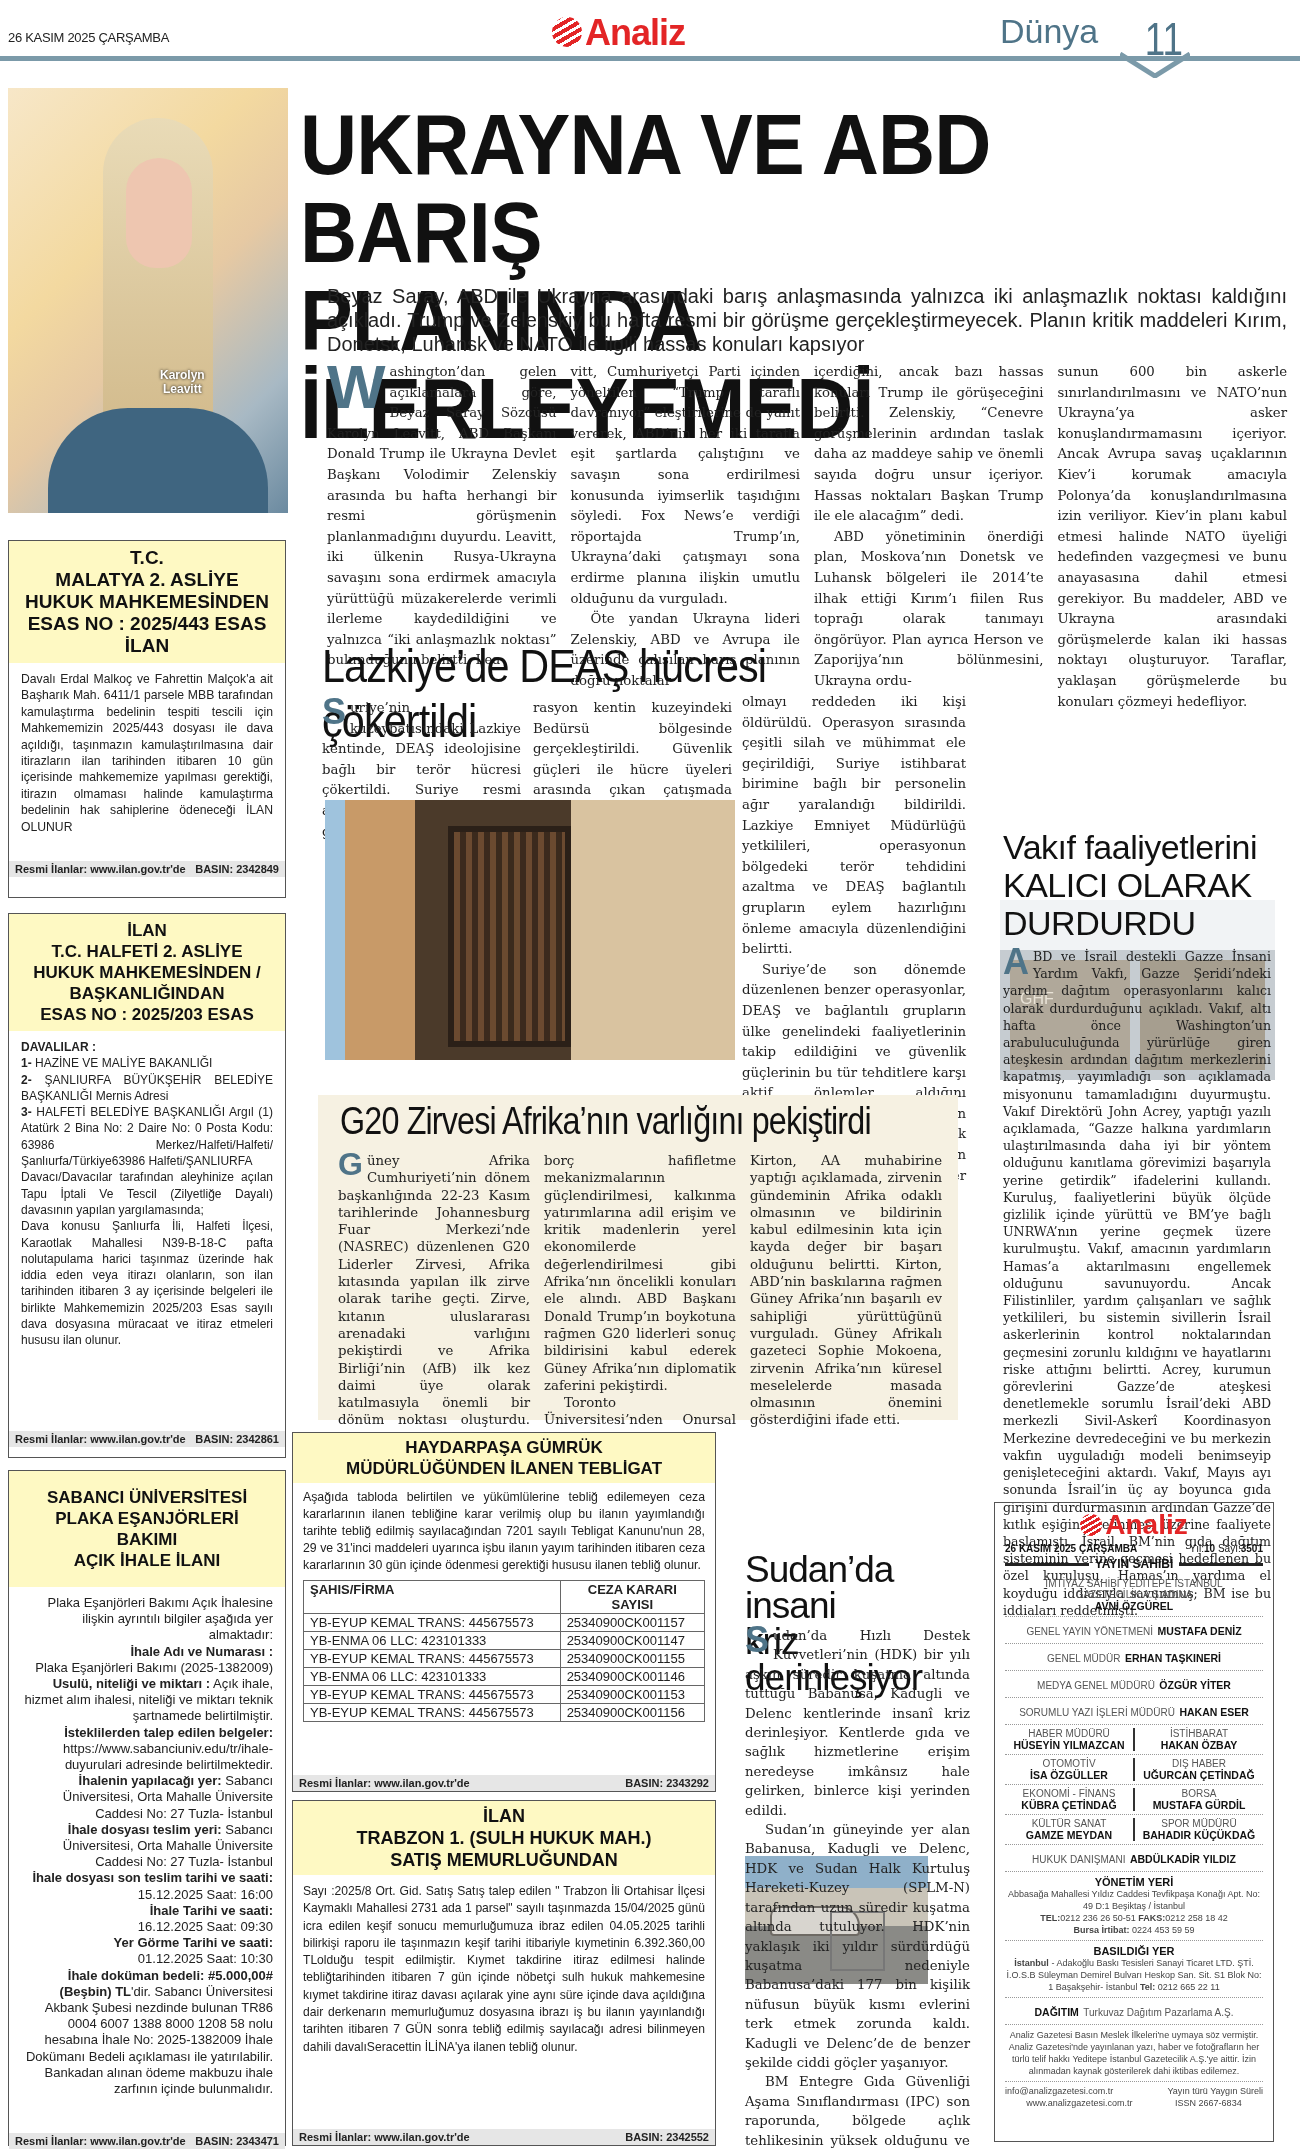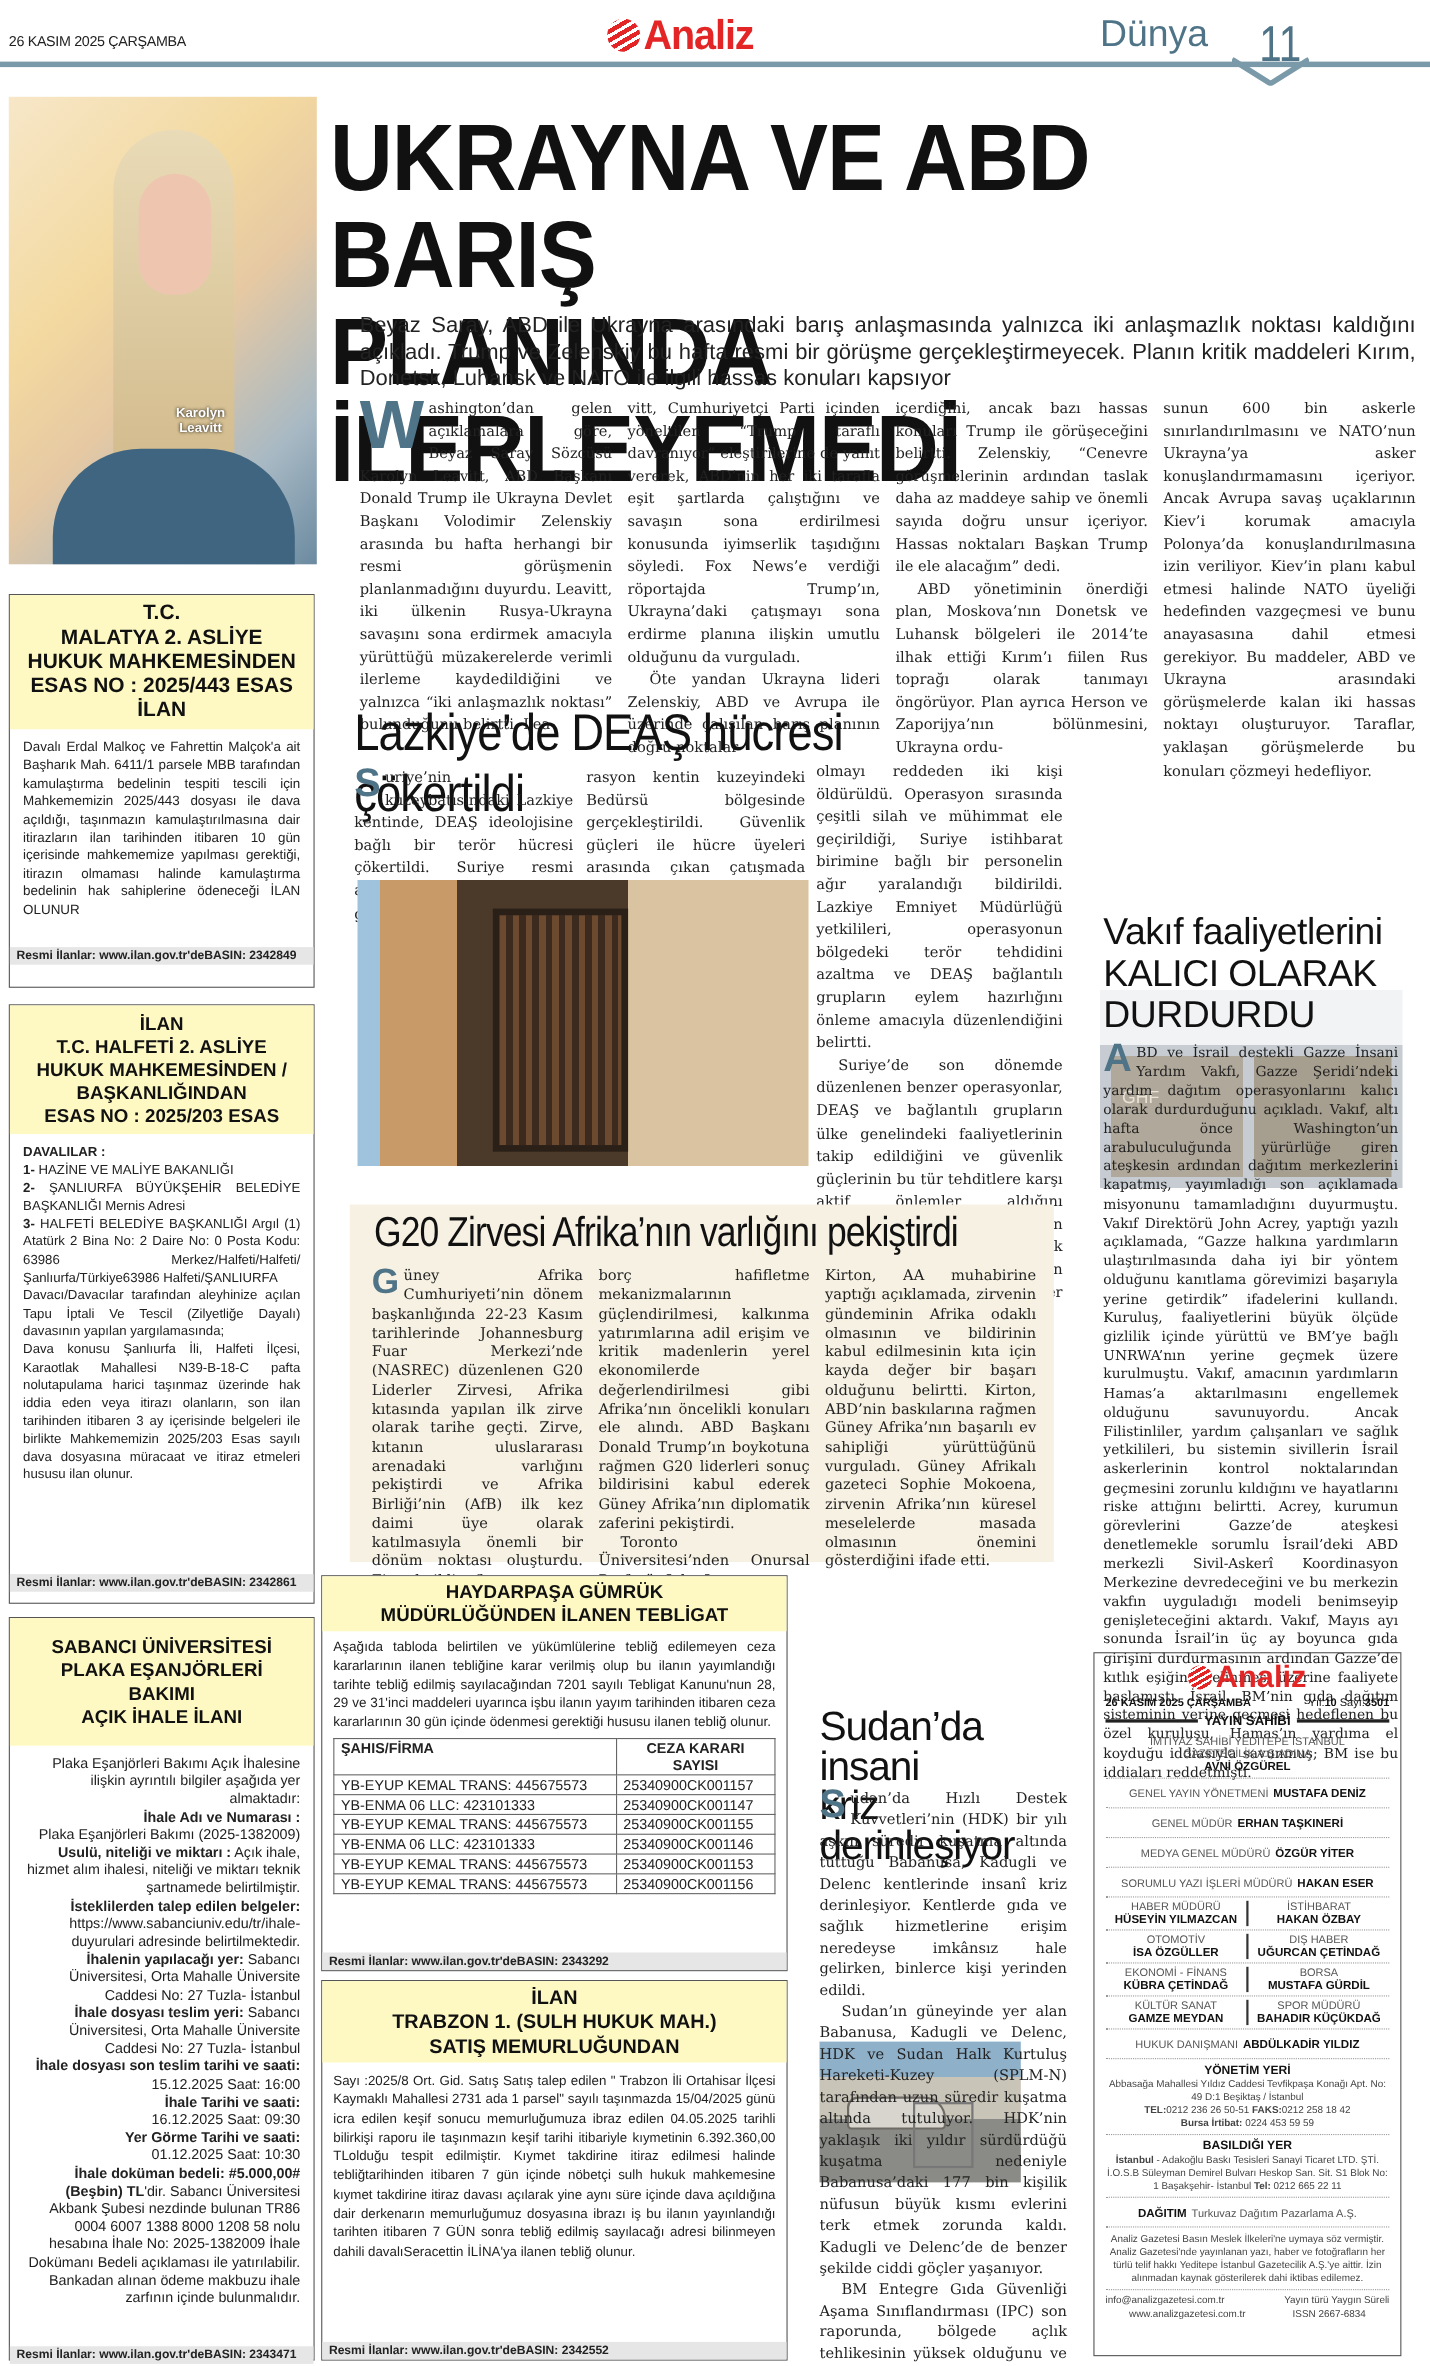--- a/index.html
+++ b/index.html
@@ -20,21 +20,21 @@
 .caption-photo{left:160px;top:368px;color:#fff;font-size:12px;font-weight:bold;text-align:center;font-family:"Liberation Sans",sans-serif;text-shadow:0 0 3px #000}
 .main-h{left:300px;top:100px;width:990px;font-family:"Liberation Sans",sans-serif;font-weight:900;font-size:86px;line-height:88px;letter-spacing:-1px;transform:scaleX(.92);transform-origin:left top;color:#111}
 .main-sub{left:327px;top:284px;width:960px;font-family:"Liberation Sans",sans-serif;font-size:20px;line-height:24px;text-align:justify;color:#222}
 .cols{display:flex;gap:14px}
 .col{font-size:13.3px;line-height:20.6px;text-align:justify;hyphens:auto}
 .drop{float:left;font-family:"Liberation Sans",sans-serif;font-weight:900;color:#4f7488;line-height:.8;margin-right:4px}
 .p-ind{text-indent:20px}
 .ad{border:1.5px solid #555;background:#fff}
 .ad .ad-h{background:#fef9c3;font-family:"Liberation Sans",sans-serif;font-weight:bold;text-align:center;color:#111}
 .ad .ad-b{font-family:"Liberation Sans",sans-serif;text-align:justify;color:#222}
-.ad .ad-f{background:#e6e6e6;display:flex;font-family:"Liberation Sans",sans-serif;font-weight:bold;font-size:11px;padding:2px 6px;transform-origin:left}
+.ad .ad-f{background:#e6e6e6;display:flex;justify-content:space-between;font-family:"Liberation Sans",sans-serif;font-weight:bold;font-size:11px;padding:2px 6px;transform-origin:left}
 .sec-h{font-family:"Liberation Sans",sans-serif;color:#111;letter-spacing:-1px}
 .ph{background:#bbb;overflow:hidden;position:relative}
 .g20box{left:318px;top:1095px;width:640px;height:325px;background:#f6f1e2}
 .tbl{border-collapse:collapse;width:100%;font-family:"Liberation Sans",sans-serif;font-size:13px}
 .tbl td,.tbl th{border:1px solid #666;padding:1px 6px;text-align:left}
 .tbl th{font-weight:bold;vertical-align:top}
 .imp{left:994px;top:1502px;width:280px;height:640px;border:1.5px solid #555;font-family:"Liberation Sans",sans-serif;text-align:center;color:#333;padding:6px 10px}
 .imp .dl{border-bottom:1px dotted #999;padding:4px 0}
 .imp .lbl{font-size:10px;color:#555}
 .imp .nm{font-size:10.5px;font-weight:bold;color:#111}

